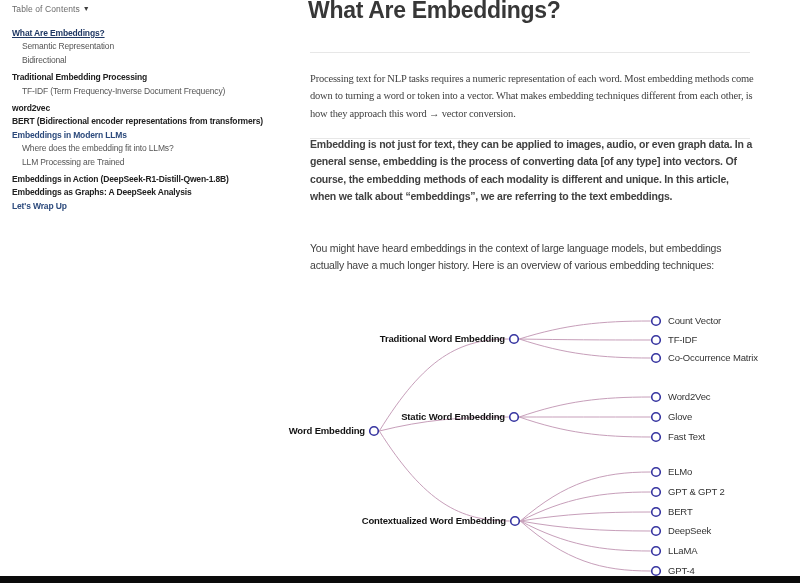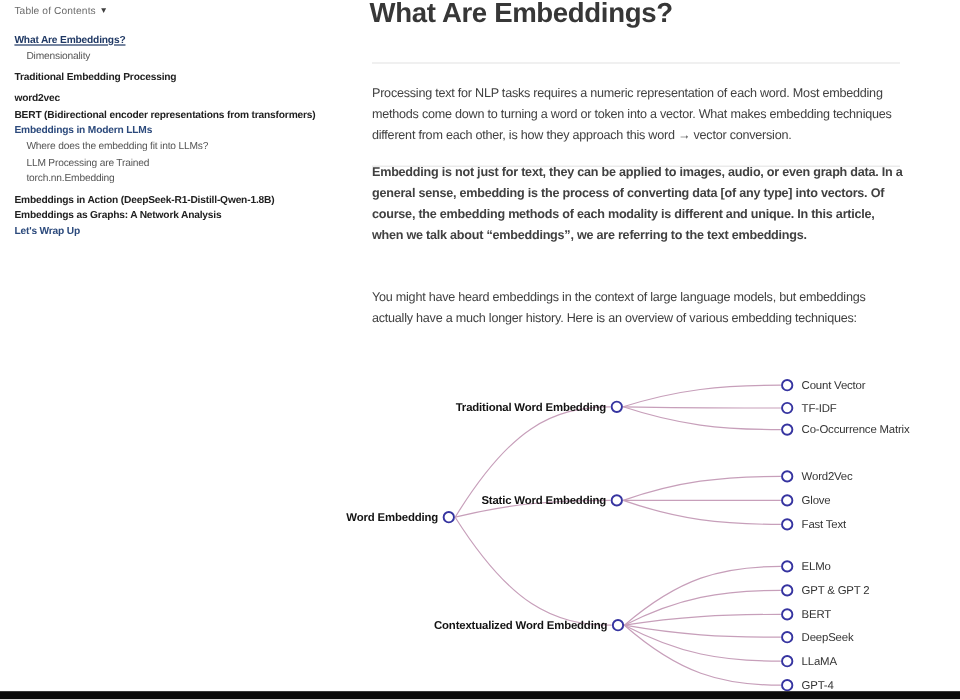--- a/index.html
+++ b/index.html
@@ -73,21 +73,21 @@
   .rule2 { top: 138px; }
   .para {
     position: absolute;
     left: 310px;
     width: 446px;
     font-size: 10.5px;
     letter-spacing: -0.2px;
     line-height: 17.3px;
     color: #414141;
   }
-  .para1 { top: 70px; }
+  .para1 { top: 70px; font-family: Liberation Serif, serif; }
   .para2 { top: 136px; font-weight: bold; }
   .para3 { top: 240px; }
 
   
   #tree-svg {
     position: absolute;
     left: 0;
     top: 0;
     pointer-events: none;
   }
@@ -109,30 +109,31 @@
 <body>
 
 <div id="page">
 
   <nav class="toc">
     <div class="toc-header">
       <span>Table of Contents</span><span class="tri">▼</span>
     </div>
     <div id="toc-items">
         <div class="toc-item navy active">What Are Embeddings?</div>
-        <div class="toc-item sub">Dimensionality</div>
+        <div class="toc-item sub">Semantic Representation</div>
+        <div class="toc-item sub">Bidirectional</div>
         <div class="toc-item gap">Traditional Embedding Processing</div>
+        <div class="toc-item sub">TF-IDF (Term Frequency-Inverse Document Frequency)</div>
         <div class="toc-item gap">word2vec</div>
         <div class="toc-item">BERT (Bidirectional encoder representations from transformers)</div>
         <div class="toc-item navy">Embeddings in Modern LLMs</div>
         <div class="toc-item sub">Where does the embedding fit into LLMs?</div>
         <div class="toc-item sub">LLM Processing are Trained</div>
-        <div class="toc-item sub">torch.nn.Embedding</div>
         <div class="toc-item gap">Embeddings in Action (DeepSeek-R1-Distill-Qwen-1.8B)</div>
-        <div class="toc-item">Embeddings as Graphs: A Network Analysis</div>
+        <div class="toc-item">Embeddings as Graphs: A DeepSeek Analysis</div>
         <div class="toc-item navy">Let's Wrap Up</div>
       </div>
   </nav>
 
   <h1 class="article-title">What Are Embeddings?</h1>
   <div class="rule rule1"></div>
   <p class="para para1">Processing text for NLP tasks requires a numeric representation of each word. Most embedding methods come down to turning a word or token into a vector. What makes embedding techniques different from each other, is how they approach this word → vector conversion.</p>
   <div class="rule rule2"></div>
   <p class="para para2">Embedding is not just for text, they can be applied to images, audio, or even graph data. In a general sense, embedding is the process of converting data [of any type] into vectors. Of course, the embedding methods of each modality is different and unique. In this article, when we talk about “embeddings”, we are referring to the text embeddings.</p>
   <p class="para para3">You might have heard embeddings in the context of large language models, but embeddings actually have a much longer history. Here is an overview of various embedding techniques:</p>

